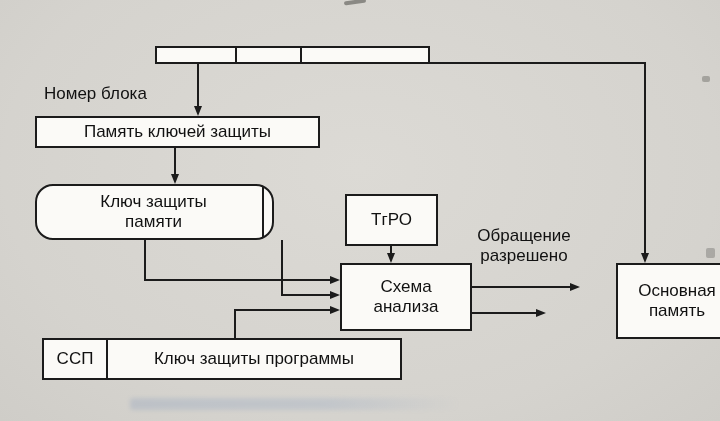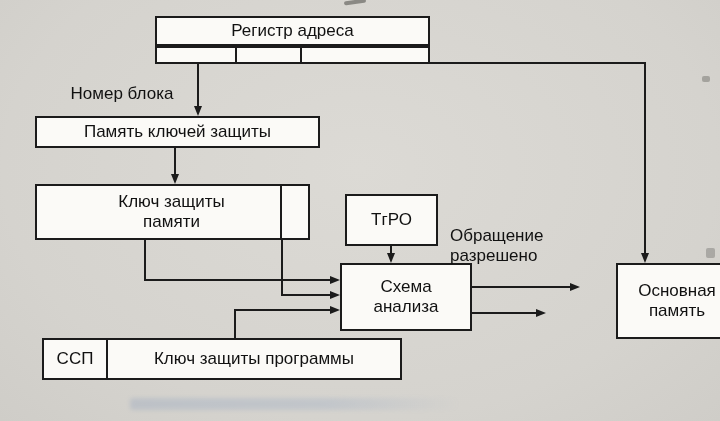--- a/index.html
+++ b/index.html
@@ -28,20 +28,21 @@
   .cell.divided{border-right:2px solid #1b1b1b;}
   .strip{
     position:absolute;box-sizing:border-box;
     background:#fbfaf7;border:2px solid #1b1b1b;
   }
   .divider{
     position:absolute;top:0;bottom:0;width:2px;background:#1b1b1b;
   }
   .floating-label{
     position:absolute;font-size:17px;line-height:1.18;color:#111;
+    text-align:center;
   }
   .artifact{position:absolute;background:#4a4a46;opacity:.55;border-radius:2px;}
   .bleed{
     position:absolute;opacity:.25;filter:blur(2px);
     background:linear-gradient(90deg,#7d93b8 0%,#8ba0c0 60%,transparent 100%);
     border-radius:3px;
   }
 </style>
 </head>
 <body>
@@ -58,36 +59,33 @@
     <path d="M300,63 H645 V253" stroke="#1b1b1b" stroke-width="2" fill="none" marker-end="url(#ah)"></path>
     <path d="M175,148 V174" stroke="#1b1b1b" stroke-width="2" fill="none" marker-end="url(#ah)"></path>
     <path d="M391,238 V253" stroke="#1b1b1b" stroke-width="2" fill="none" marker-end="url(#ah)"></path>
     <path d="M145,240 V280 H330" stroke="#1b1b1b" stroke-width="2" fill="none" marker-end="url(#ah)"></path>
     <path d="M282,240 V295 H330" stroke="#1b1b1b" stroke-width="2" fill="none" marker-end="url(#ah)"></path>
     <path d="M235,338 V310 H330" stroke="#1b1b1b" stroke-width="2" fill="none" marker-end="url(#ah)"></path>
     <path d="M456,287 H570" stroke="#1b1b1b" stroke-width="2" fill="none" marker-end="url(#ah)"></path>
     <path d="M456,313 H536" stroke="#1b1b1b" stroke-width="2" fill="none" marker-end="url(#ah)"></path>
   </svg>
 
-  <div class="box" style="left:155px;top:16px;width:275px;height:30px;">
-    <span>Регистр адреса</span>
-  </div>
 
   <div class="strip" style="left:155px;top:46px;width:275px;height:18px;">
     <div class="divider" style="left:78px;"></div>
     <div class="divider" style="left:143px;"></div>
   </div>
 
-  <div class="floating-label" style="left:52px;top:84px;width:140px;text-align:center;">Номер блока</div>
+  <div class="floating-label" style="left:44px;top:84px;width:140px;text-align:left;">Номер блока</div>
 
   <div class="box" style="left:35px;top:116px;width:285px;height:32px;">
     <span>Память ключей защиты</span>
   </div>
 
-  <div class="box" style="left:35px;top:184px;width:275px;height:56px;padding:0;">
+  <div class="box" style="left:35px;top:184px;width:239px;height:56px;padding:0;border-radius:18px;">
     <div class="cell divided" style="width:218px;">
       <span style="display:inline-block;max-width:125px;">Ключ защиты памяти</span>
     </div>
   </div>
 
   <div class="box" style="left:345px;top:194px;width:93px;height:52px;">
     <span>ТгРО</span>
   </div>
 
   <div class="box" style="left:340px;top:263px;width:132px;height:68px;">

